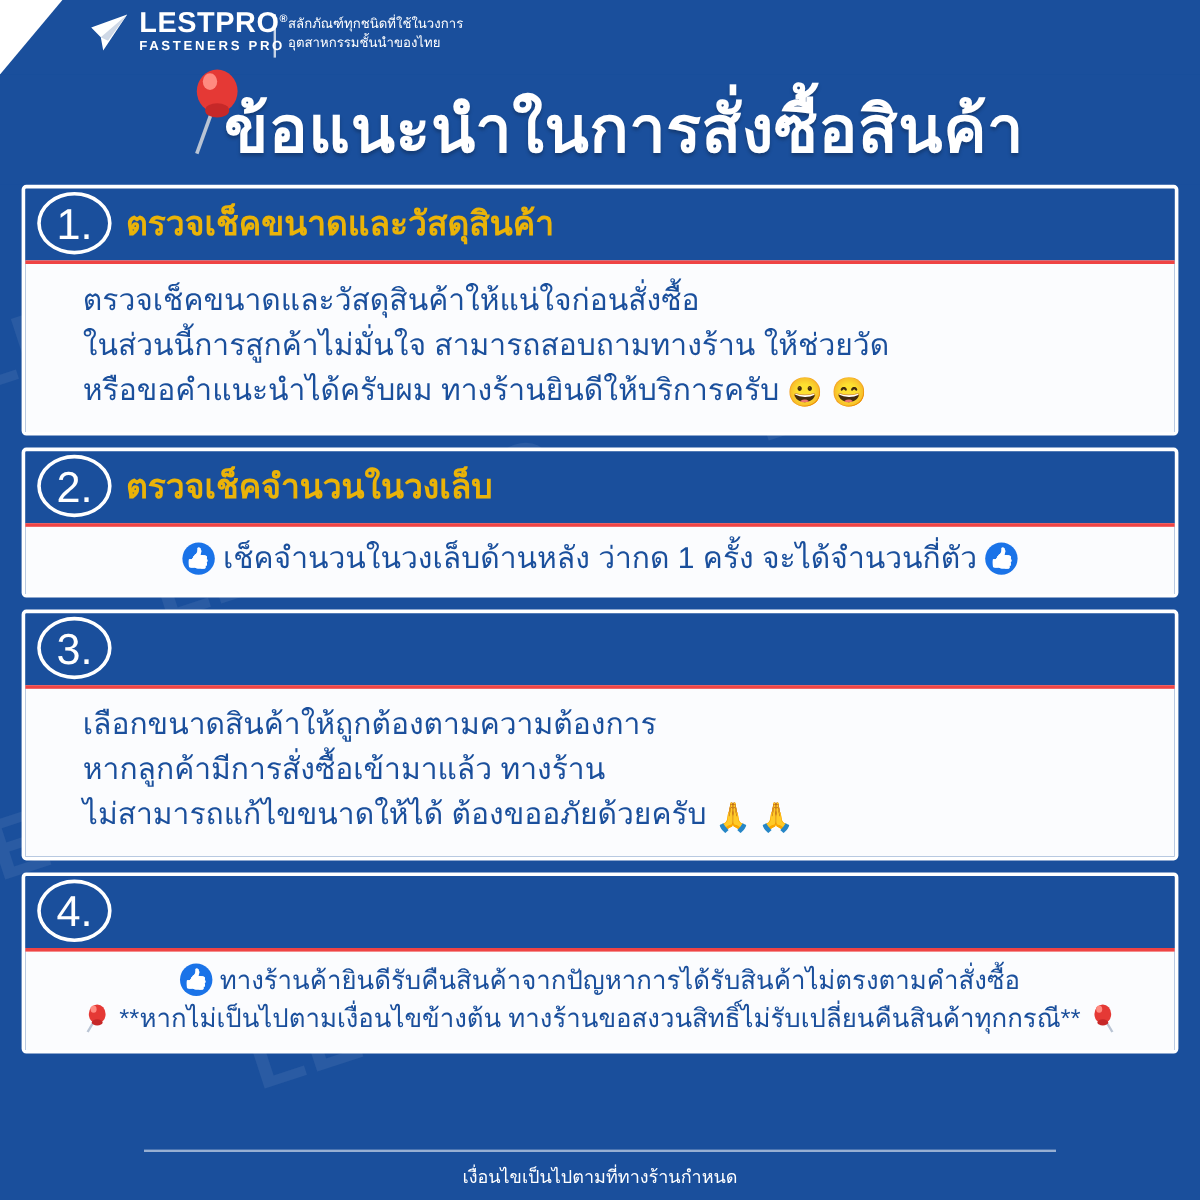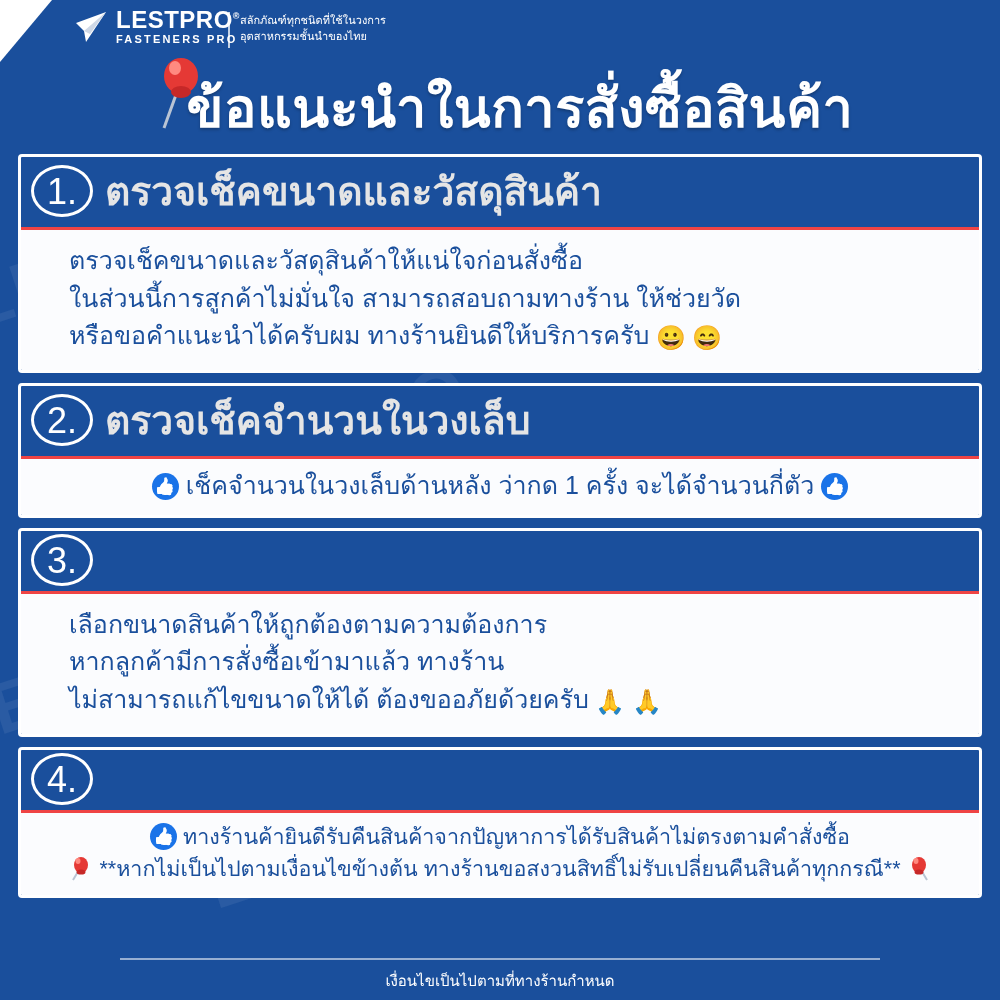--- a/index.html
+++ b/index.html
@@ -149,22 +149,22 @@
     border-radius: 50%;
     width: 56px; height: 52px;
     display: flex;
     align-items: center;
     justify-content: center;
     flex: 0 0 auto;
     line-height: 1;
     padding-top: 2px;
   }
   .sec-title {
-    color: #e5e5e5;
-    font-size: 39px;
+    color: #eab308;
+    font-size: 28px;
     font-weight: 700;
   }
   .sec-body {
     background: #fbfcfe;
     border-top: 3px solid #ef4444;
     padding: 12px 20px 14px 48px;
   }
   .sec-body.tight {
     padding: 8px 16px 10px 16px;
     text-align: center;

